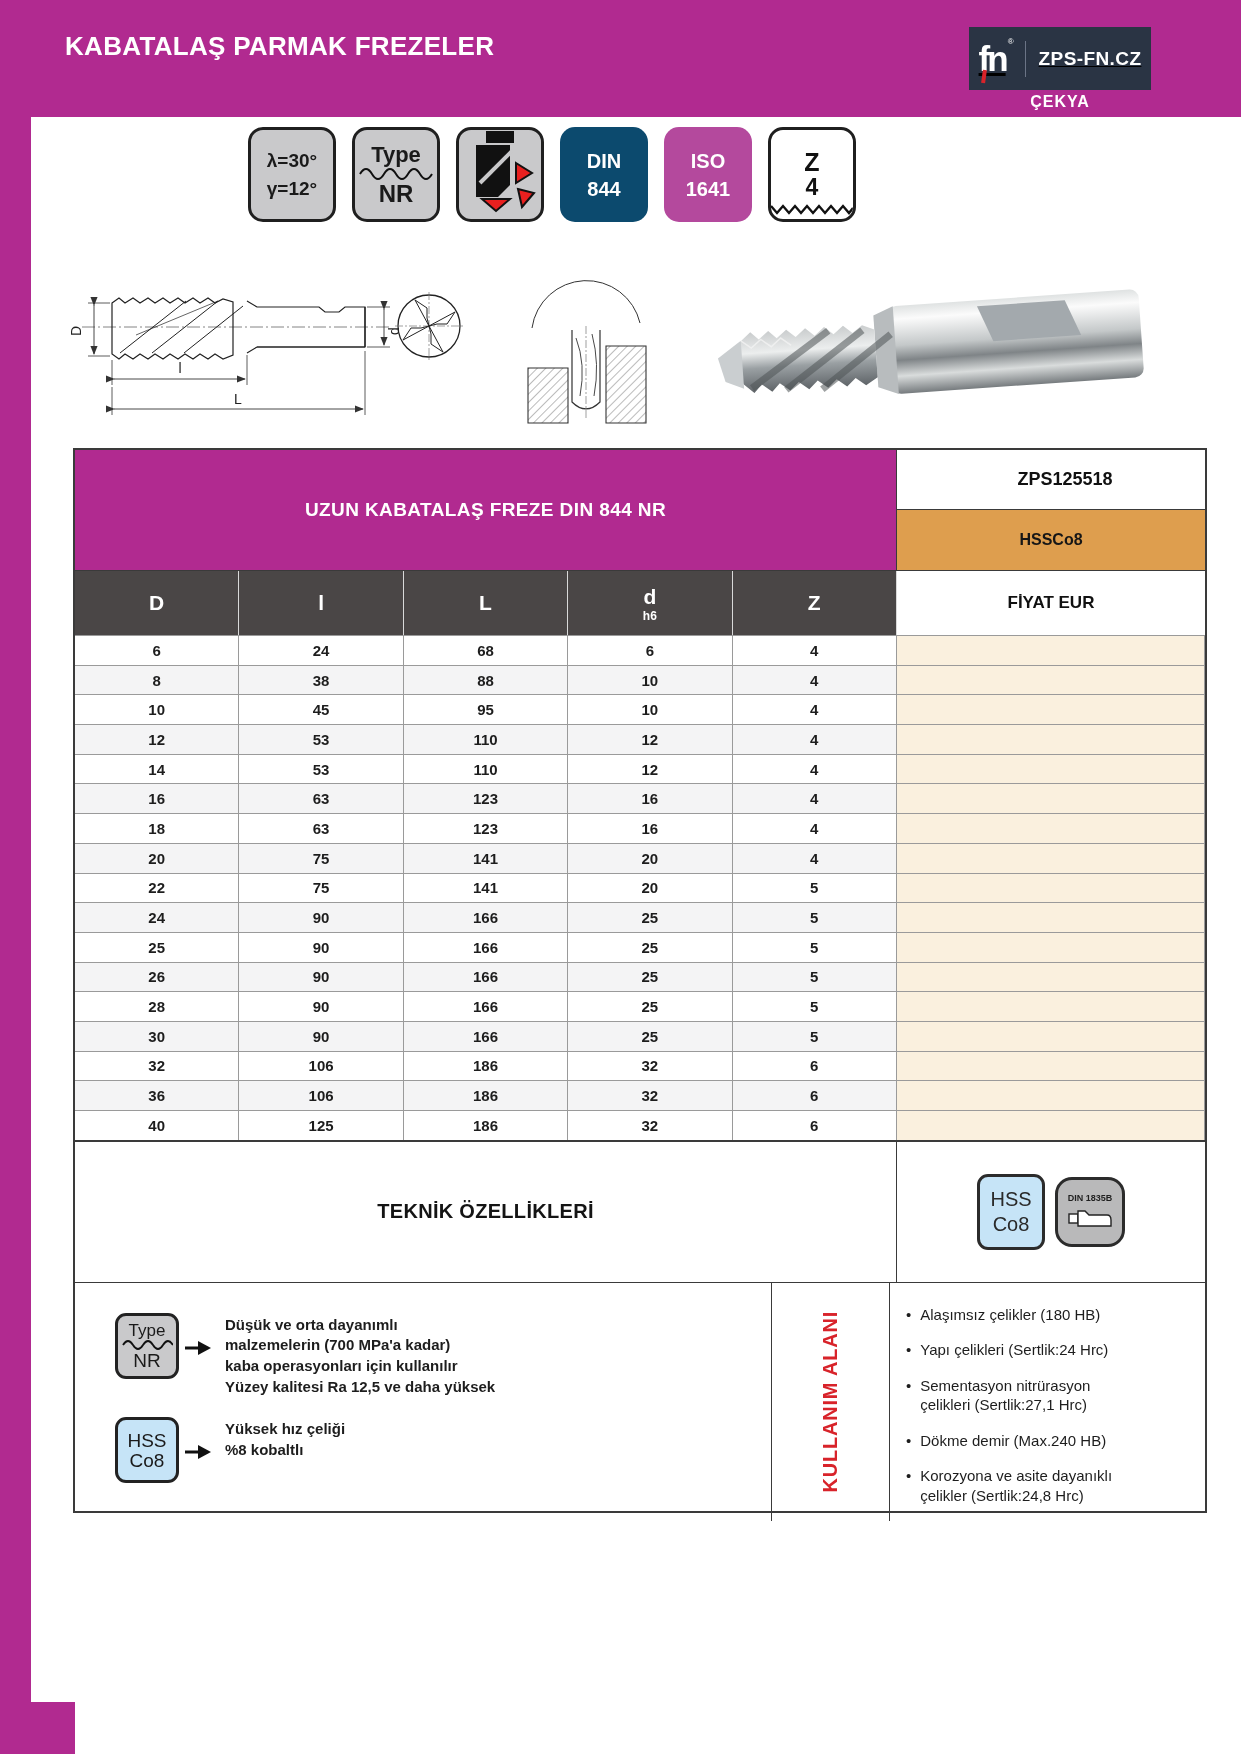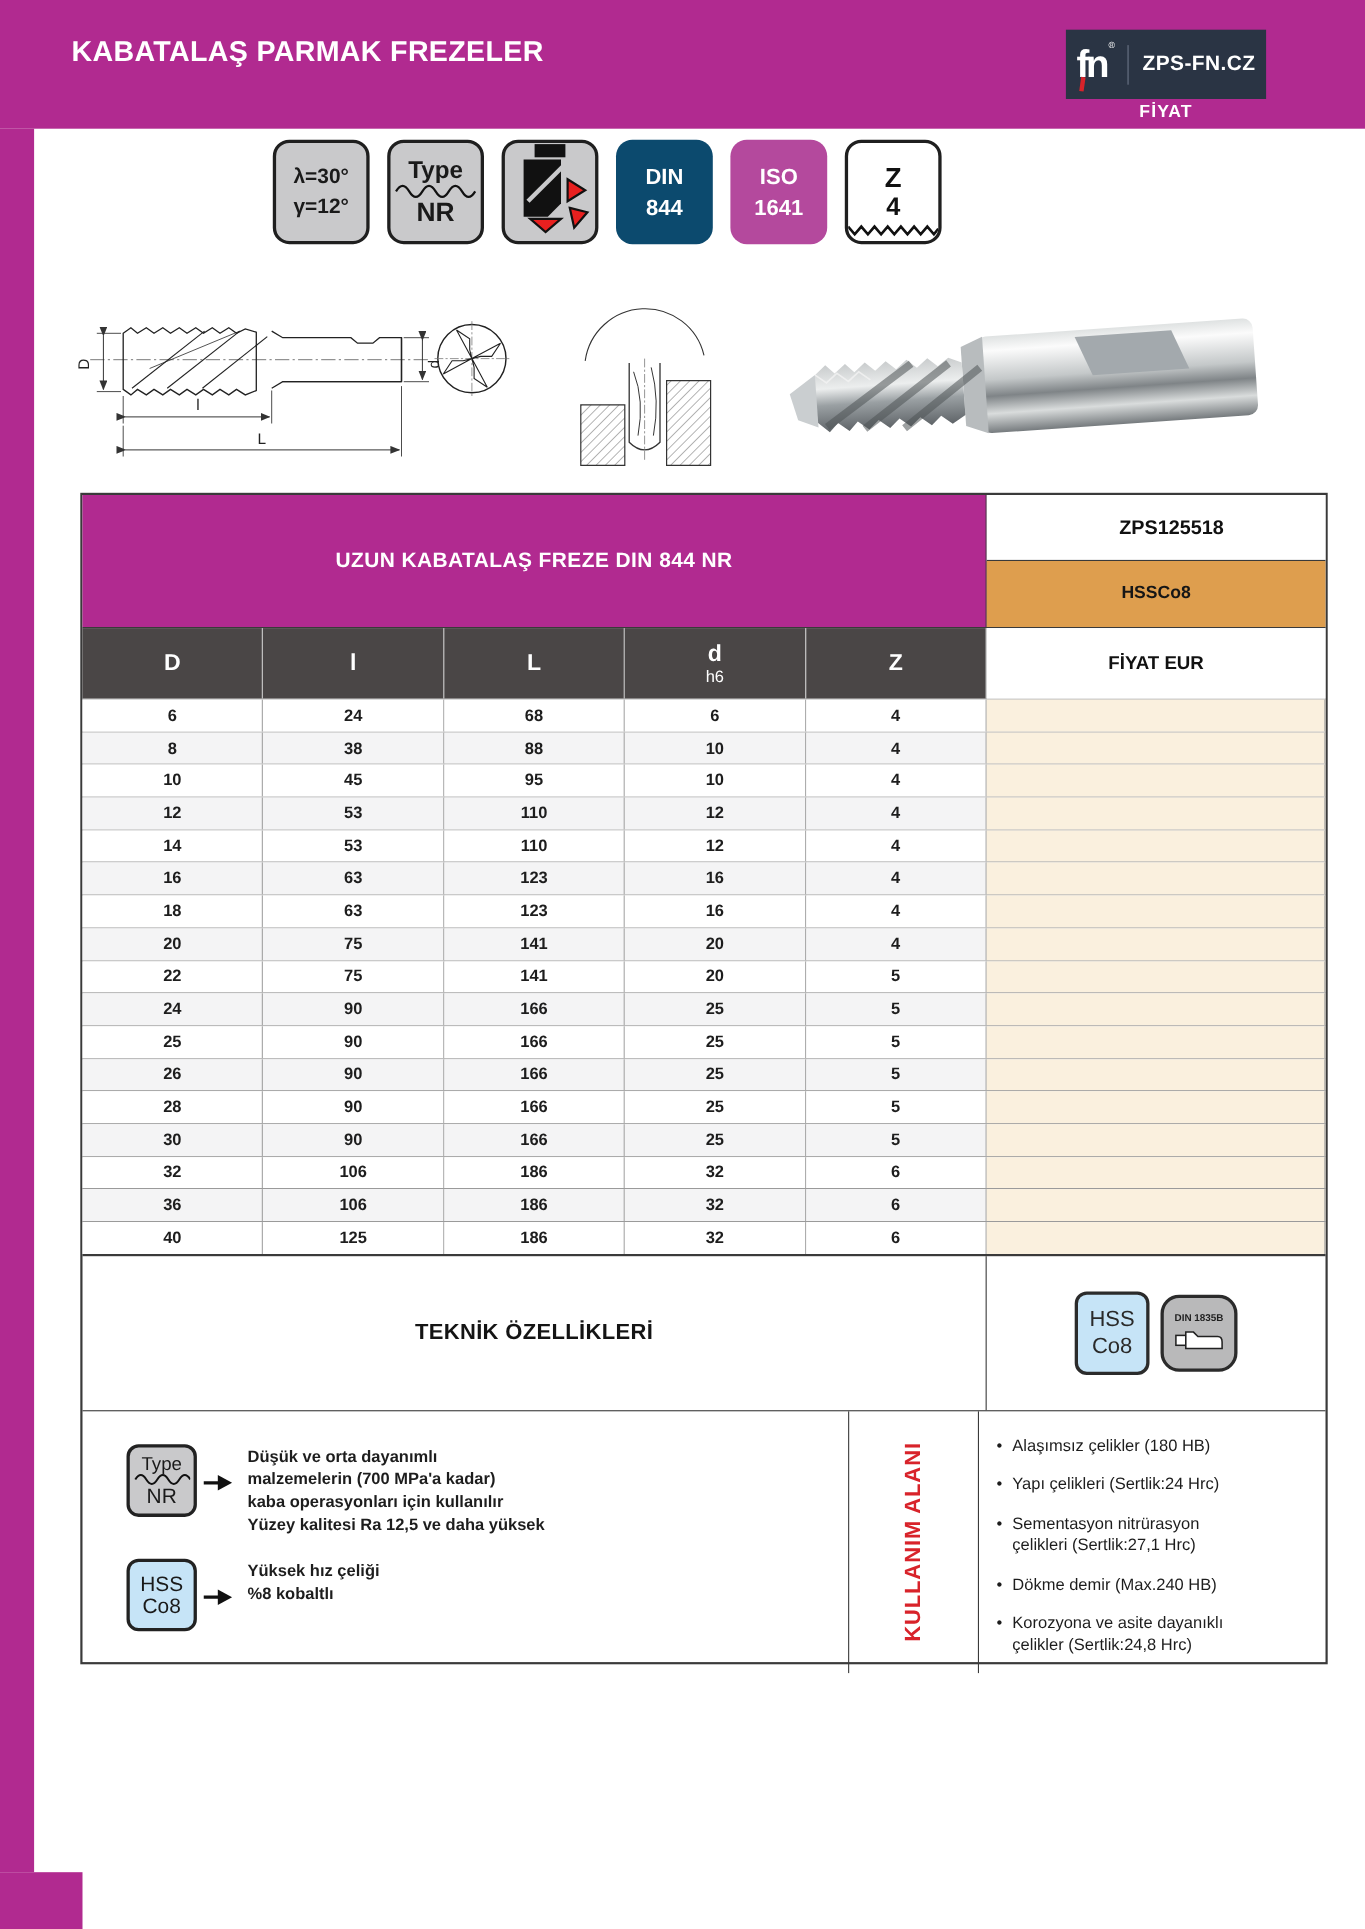--- a/index.html
+++ b/index.html
@@ -3,21 +3,21 @@
 <meta charset="utf-8">
 <style>
   html,body{margin:0;padding:0;background:#ffffff;}
   .page{position:relative;width:1241px;height:1754px;background:#fff;overflow:hidden;
         font-family:"Liberation Sans", sans-serif;}
 
   
   .header{position:absolute;left:0;top:0;width:1241px;height:117px;background:#b12a90;}
   .page-title{position:absolute;left:65px;top:31px;color:#fff;font-size:26px;font-weight:700;letter-spacing:.3px;}
   .logo-box{position:absolute;left:969px;top:27px;width:182px;height:63px;background:#2a3444;
-            display:flex;align-items:center;justify-content:center;gap:13px;}
+            display:flex;align-items:center;justify-content:center;gap:13px;text-decoration:underline;}
   .logo-fn{position:relative;color:#fff;font-size:35px;font-weight:800;letter-spacing:-3px;line-height:1;padding-right:6px;}
   .logo-reg{position:absolute;top:-3px;right:-2px;font-size:8px;font-weight:400;letter-spacing:0;}
   .logo-redmark{position:absolute;left:3px;bottom:-7px;width:4px;height:13px;background:#d8232a;transform:rotate(8deg);}
   .logo-divider{width:1px;height:36px;background:#6b7486;}
   .logo-site{color:#fff;font-size:19px;font-weight:700;letter-spacing:.4px;}
   .country{position:absolute;left:969px;top:93px;width:182px;text-align:center;color:#fff;
            font-size:16px;font-weight:700;letter-spacing:1px;}
 
   
   .left-stripe{position:absolute;left:0;top:117px;width:31px;height:1585px;background:#b12a90;}
@@ -51,21 +51,21 @@
   .t-title{height:120px;background:#b12a90;color:#fff;font-weight:700;font-size:19px;letter-spacing:.4px;
            display:flex;align-items:center;justify-content:center;border-right:1.5px solid #3a3a3a;}
   .t-right{display:flex;flex-direction:column;}
   .t-code{height:60px;background:#fff;color:#111;font-weight:800;font-size:18px;
           display:flex;align-items:center;justify-content:center;border-bottom:1.5px solid #3a3a3a;box-sizing:border-box;padding-left:28px;}
   .t-mat{height:60px;background:#de9e4e;color:#161616;font-weight:800;font-size:16px;
          display:flex;align-items:center;justify-content:center;}
   .t-cols{display:grid;grid-template-columns:repeat(5,164.4px) 1fr;height:64px;border-top:1.5px solid #3a3a3a;}
   .t-col{background:#4a4646;color:#fff;display:flex;flex-direction:column;align-items:center;justify-content:center;
          font-size:21px;font-weight:700;border-right:1px solid #d9d9d9;box-sizing:border-box;}
-  .t-col .sub{font-size:15px;font-weight:400;line-height:1;margin-top:1px;}
+  .t-col .sub{font-size:12px;font-weight:700;line-height:1;margin-top:1px;}
   .t-col-price{background:#fff;color:#111;font-weight:800;font-size:17px;
                display:flex;align-items:center;justify-content:center;}
   .trow{display:grid;grid-template-columns:repeat(5,164.4px) 1fr;height:28.7px;border-top:1px solid #9a9a9a;}
   .t-cell{display:flex;align-items:center;justify-content:center;font-size:15px;font-weight:700;color:#1d1d1d;
           background:#fff;border-right:1px solid #9a9a9a;box-sizing:border-box;}
   .trow:nth-child(even) .t-cell{background:#f4f4f5;}
   .t-price-cell{background:#faf0de;}
   .trow:nth-child(even) .t-price-cell{background:#faf0de;}
 
   .tech-row{display:grid;grid-template-columns:822px 1fr;height:140px;border-top:2px solid #3a3a3a;}
@@ -110,21 +110,21 @@
   <div class="header">
     <div class="page-title">KABATALAŞ PARMAK FREZELER</div>
     <div class="logo-box">
       <div class="logo-fn">
         <span>fn</span><span class="logo-reg">®</span>
         <span class="logo-redmark"></span>
       </div>
       <div class="logo-divider"></div>
       <div class="logo-site">ZPS-FN.CZ</div>
     </div>
-    <div class="country">FİYAT</div>
+    <div class="country">ÇEKYA</div>
   </div>
 
   <div class="left-stripe"></div>
   <div class="left-block"></div>
 
   <div class="badges">
     <div class="badge gray">
       <div class="b-line">λ=30°</div>
       <div class="b-line">γ=12°</div>
     </div>

